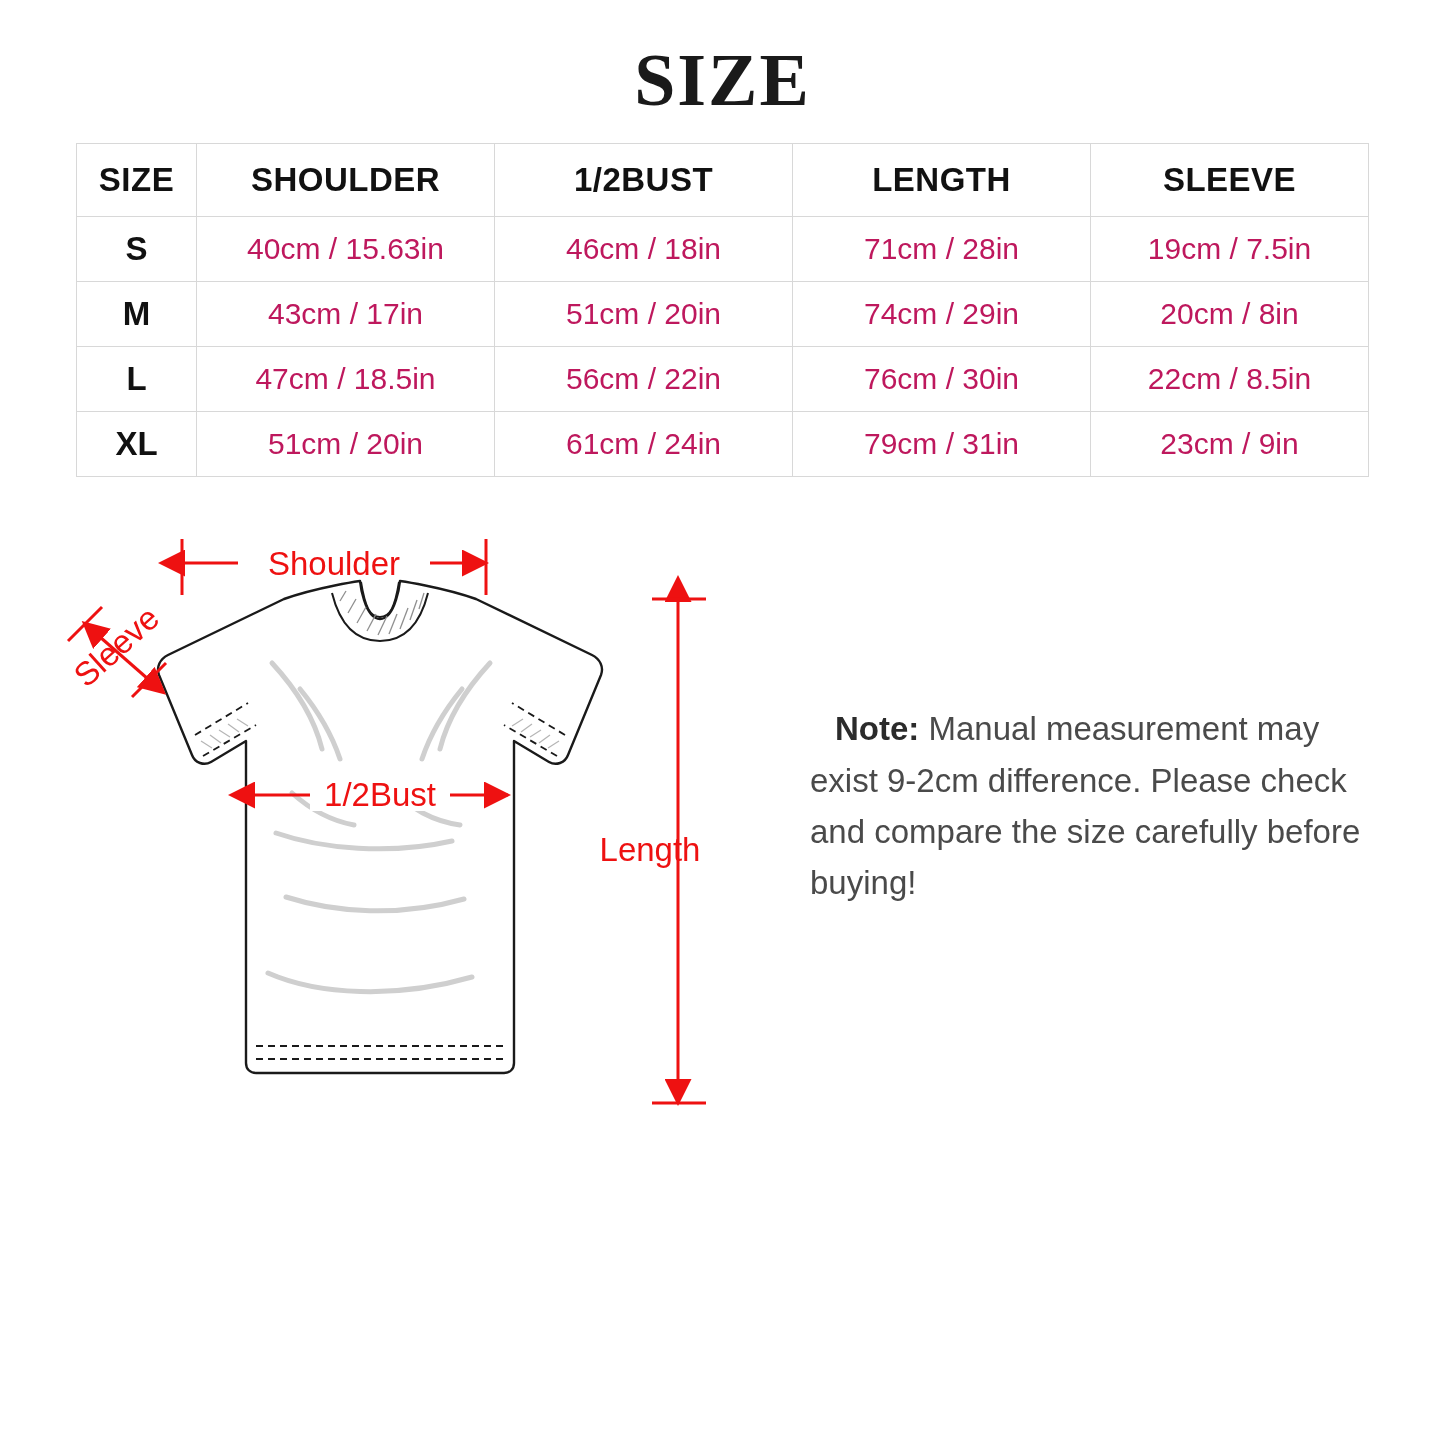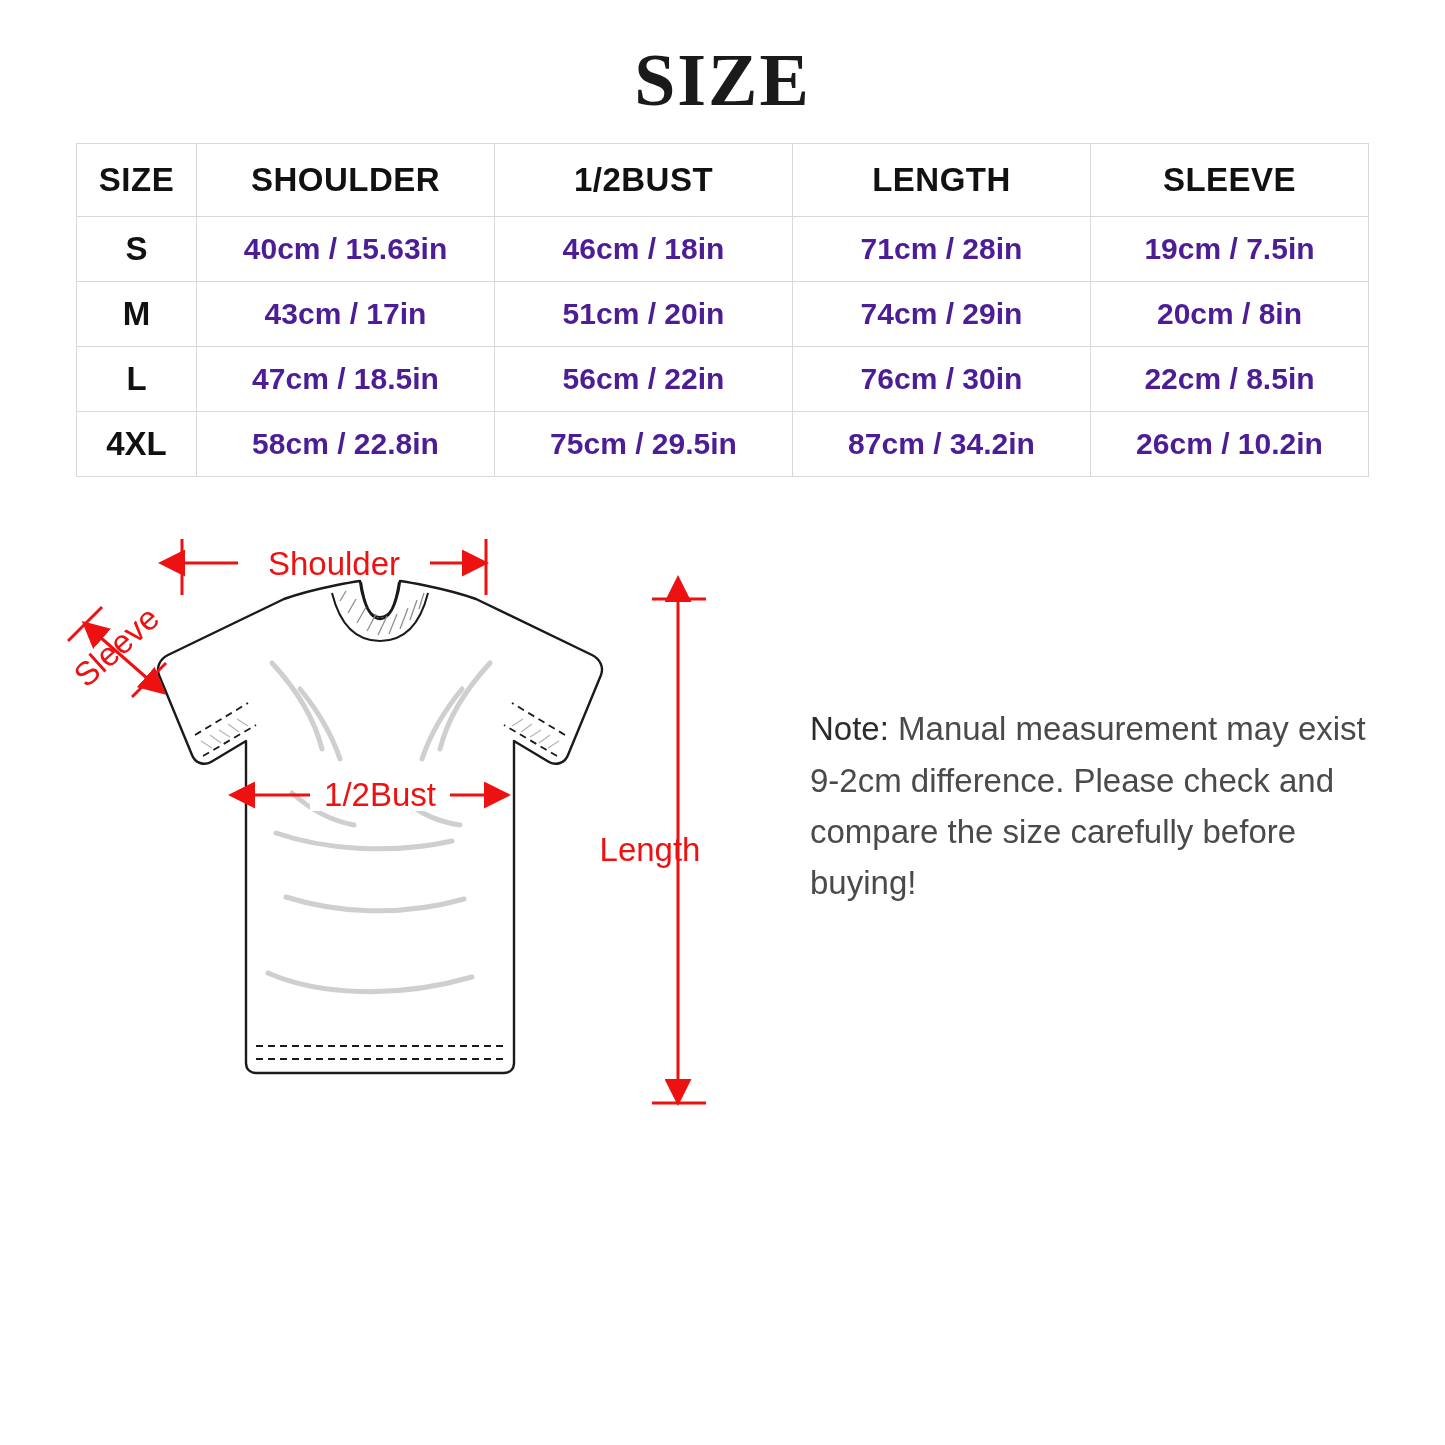--- a/index.html
+++ b/index.html
@@ -49,22 +49,22 @@
     height: 72px;
     letter-spacing: 0.5px;
   }
   #size-table td.size-cell {
     font-size: 33px;
     font-weight: bold;
     color: #111;
   }
   #size-table td.val-cell {
     font-size: 30px;
-    font-weight: bold;
-    color: #4c1d95;
+    font-weight: normal;
+    color: #be185d;
   }
   col.c0 { width: 120px; }
   col.c1 { width: 298px; }
   col.c2 { width: 298px; }
   col.c3 { width: 298px; }
   col.c4 { width: 278px; }
 
   
   #diagram-area {
     position: relative;
@@ -82,22 +82,23 @@
   #note-block {
     position: absolute;
     left: 810px;
     top: 200px;
     width: 580px;
     font-size: 33px;
     line-height: 1.55;
     color: #4a4a4a;
   }
   #note-block .note-label {
-    font-weight: normal;
+    font-weight: bold;
     color: #2b2b2b;
+    margin-left: 25px;
   }
 </style>
 </head>
 <body>
 
 <div id="title">SIZE</div>
 
 <table id="size-table">
   <colgroup>
     <col class="c0">
@@ -131,25 +132,25 @@
       <td class="val-cell">20cm / 8in</td>
     </tr>
     <tr>
       <td class="size-cell">L</td>
       <td class="val-cell">47cm / 18.5in</td>
       <td class="val-cell">56cm / 22in</td>
       <td class="val-cell">76cm / 30in</td>
       <td class="val-cell">22cm / 8.5in</td>
     </tr>
     <tr>
-      <td class="size-cell">4XL</td>
-      <td class="val-cell">58cm / 22.8in</td>
-      <td class="val-cell">75cm / 29.5in</td>
-      <td class="val-cell">87cm / 34.2in</td>
-      <td class="val-cell">26cm / 10.2in</td>
+      <td class="size-cell">XL</td>
+      <td class="val-cell">51cm / 20in</td>
+      <td class="val-cell">61cm / 24in</td>
+      <td class="val-cell">79cm / 31in</td>
+      <td class="val-cell">23cm / 9in</td>
     </tr>
   </tbody>
 </table>
 
 <div id="diagram-area">
 
   <svg id="shirt-svg" viewBox="0 0 740 640" xmlns="http://www.w3.org/2000/svg">
     <defs>
       <marker id="arrHead" markerWidth="9" markerHeight="9" refX="8" refY="4.5" orient="auto" markerUnits="strokeWidth">
         <path d="M0,0 L9,4.5 L0,9 z" fill="#ee1111"></path>

